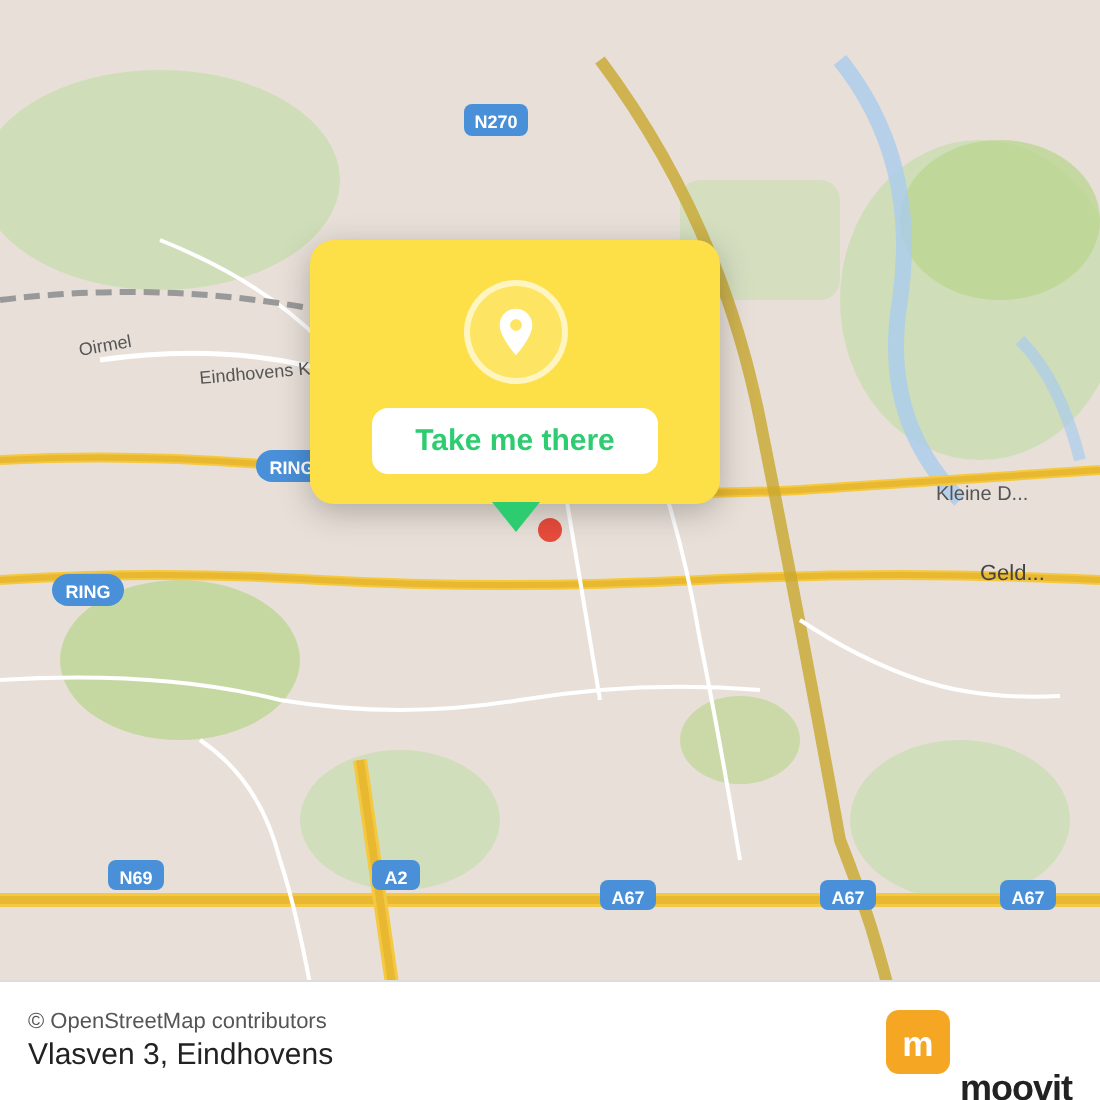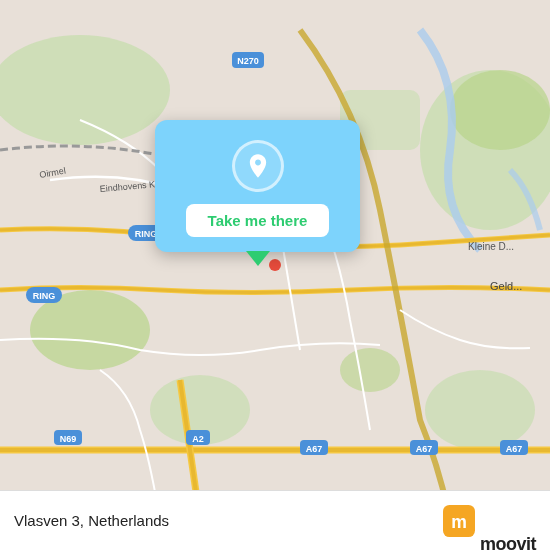--- a/index.html
+++ b/index.html
@@ -24,21 +24,21 @@
       top: 0; left: 0;
       width: 100%; height: 100%;
     }
 
     
     #popup-card {
       position: absolute;
       top: 120px;
       left: 155px;
       width: 205px;
-      background: #7dd3fc;
+      background: #fde047;
       border-radius: 12px;
       padding: 20px 15px 15px 15px;
       display: flex;
       flex-direction: column;
       align-items: center;
       box-shadow: 0 4px 16px rgba(0,0,0,0.25);
       z-index: 10;
     }
 
     #popup-card::after {
@@ -216,21 +216,22 @@
     <div id="location-icon-circle">
       <svg id="location-pin-svg" viewBox="0 0 24 24" fill="white" xmlns="http://www.w3.org/2000/svg">
         <path d="M12 2C8.13 2 5 5.13 5 9c0 5.25 7 13 7 13s7-7.75 7-13c0-3.87-3.13-7-7-7zm0 9.5c-1.38 0-2.5-1.12-2.5-2.5s1.12-2.5 2.5-2.5 2.5 1.12 2.5 2.5-1.12 2.5-2.5 2.5z"></path>
       </svg>
     </div>
     <button id="take-me-there-btn">Take me there</button>
   </div>
 
   <div id="bottom-bar">
     <div id="bottom-left">
-      <span id="location-name">Vlasven 3, Netherlands</span>
+      <span id="osm-credit">© OpenStreetMap contributors</span>
+      <span id="location-name">Vlasven 3, Eindhovens</span>
     </div>
 
     <div id="moovit-logo">
 
       <svg id="moovit-icon" viewBox="0 0 40 40" xmlns="http://www.w3.org/2000/svg">
         <rect width="40" height="40" rx="8" fill="#f5a623"></rect>
         <text x="20" y="29" text-anchor="middle" font-size="22" font-weight="900" fill="white" font-family="Arial">m</text>
       </svg>
       <span id="moovit-text">moovit</span>
     </div>

